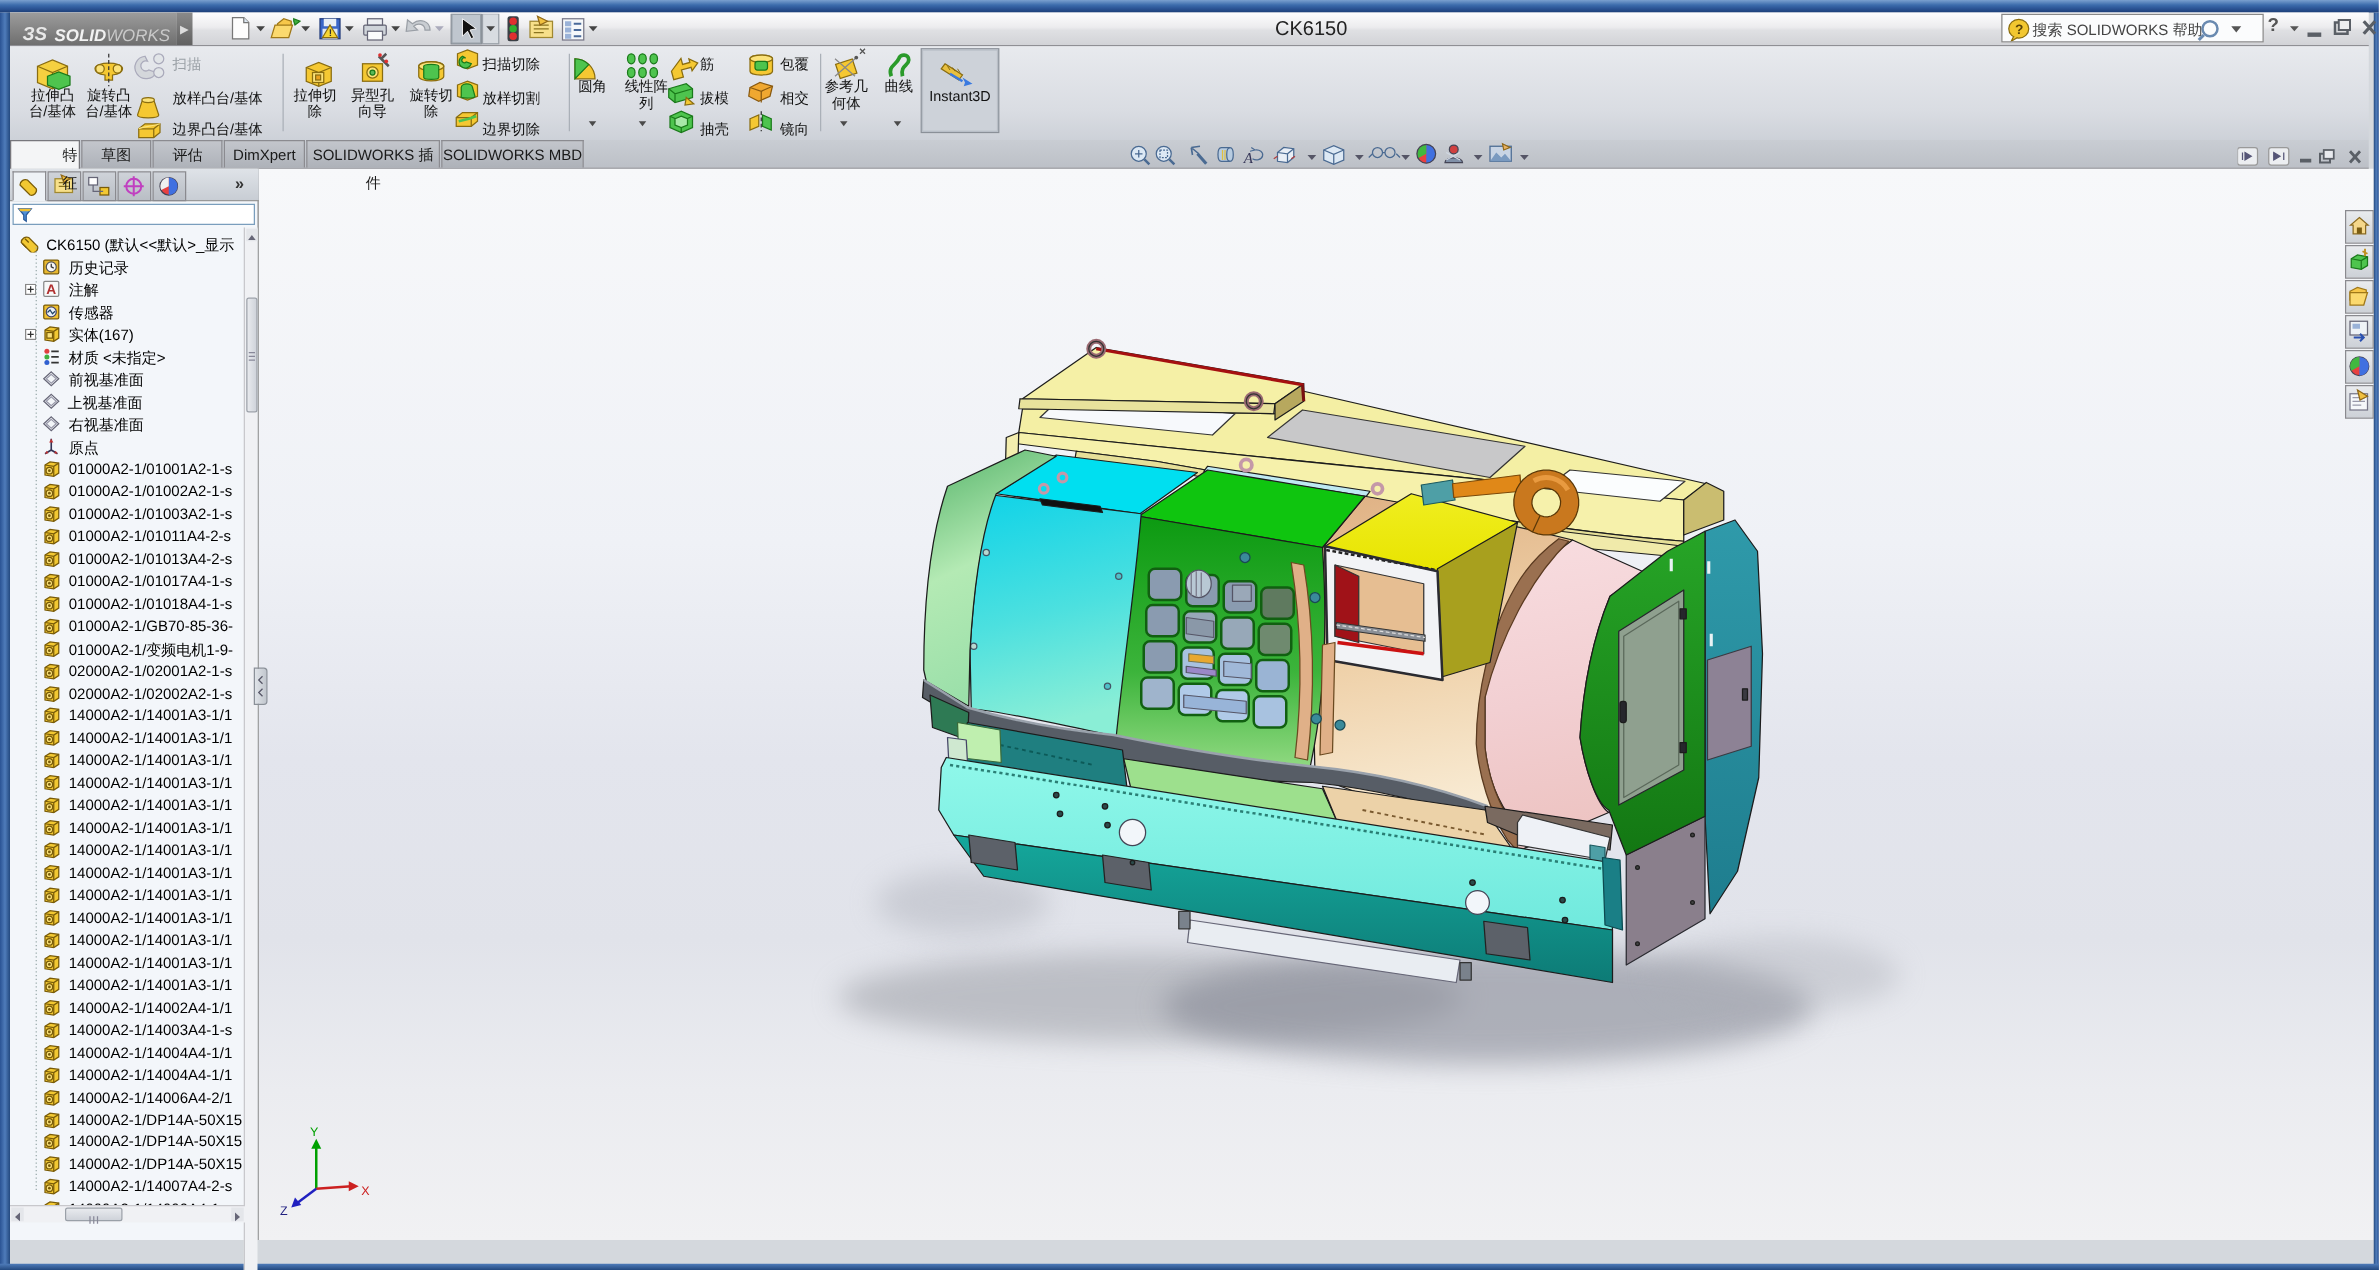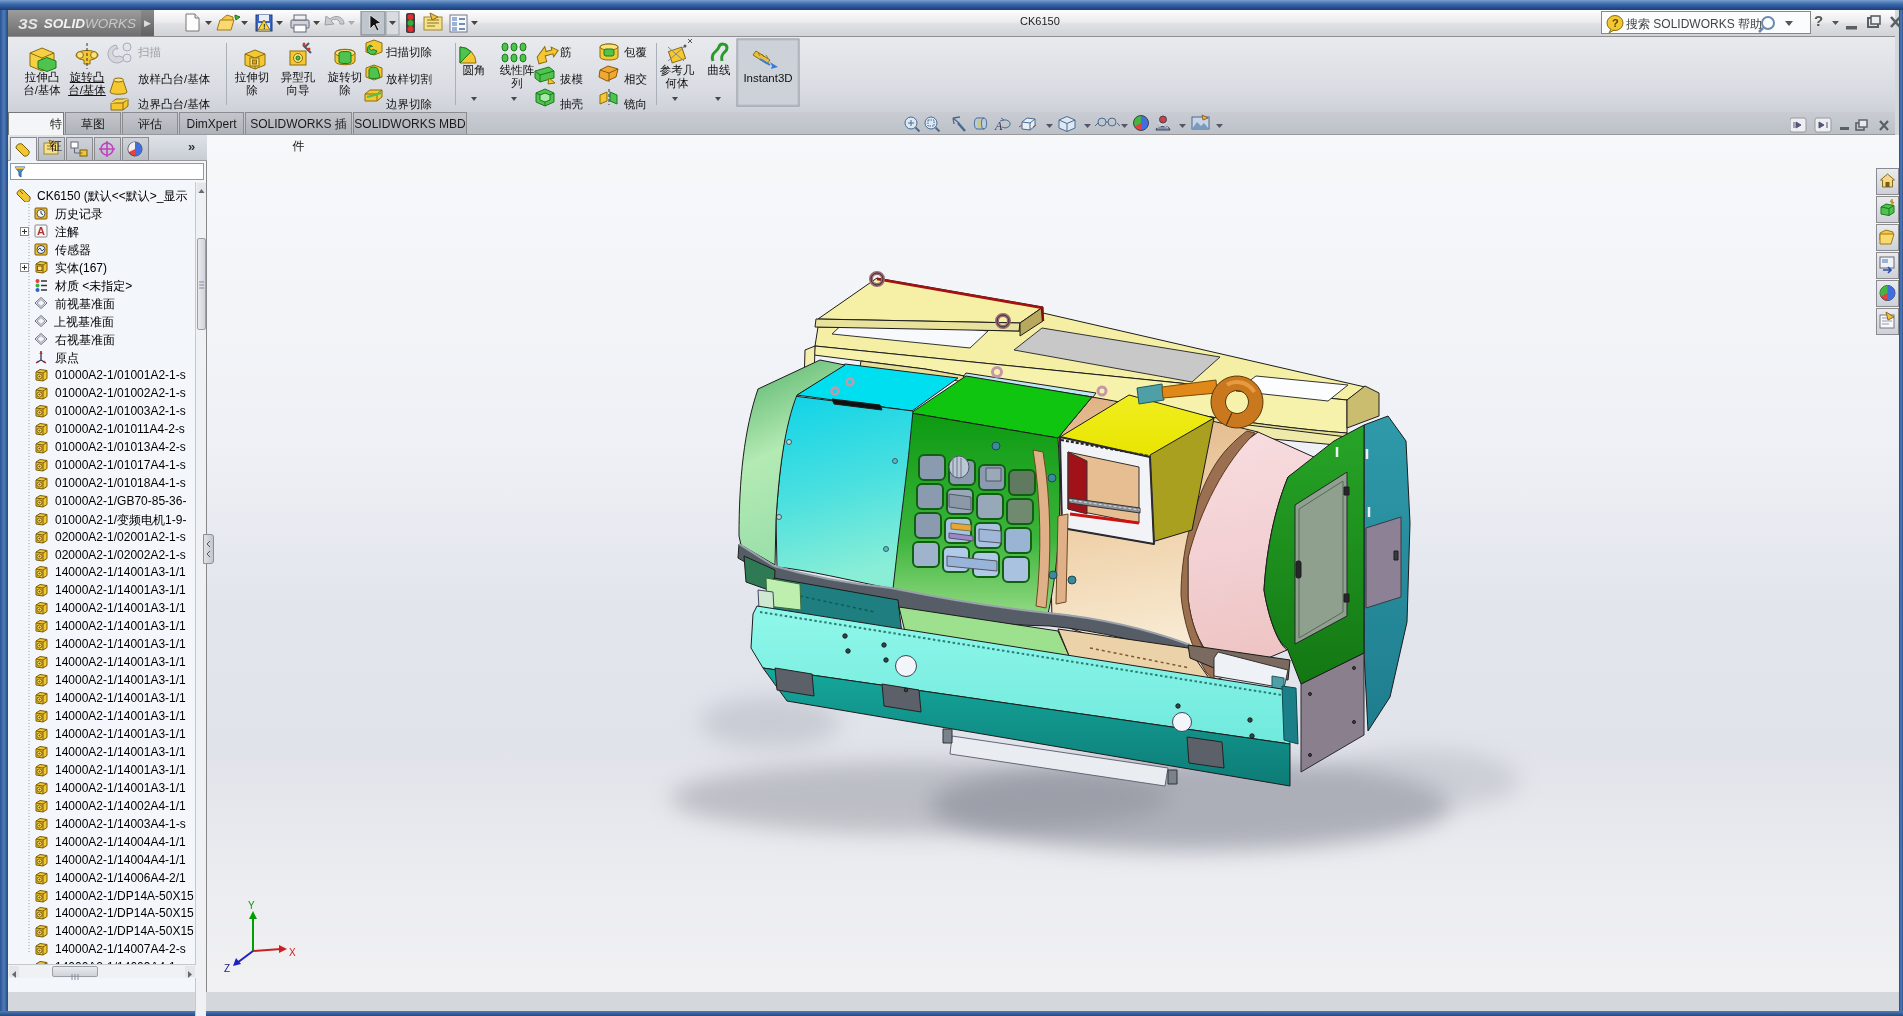--- a/index.html
+++ b/index.html
@@ -5,23 +5,23 @@
 *{margin:0;padding:0;box-sizing:border-box;}
 html,body{width:1903px;height:1016px;overflow:hidden;font-family:"Liberation Sans",sans-serif;}
 #win{position:absolute;left:0;top:0;width:1903px;height:1016px;background:#d4d8dd;}
 
 #frame-top{position:absolute;left:0;top:0;width:1903px;height:10px;background:linear-gradient(#7aa0cf,#3c6cac 40%,#2a5394 70%,#1d3f77);}
 #frame-left{position:absolute;left:0;top:10px;width:8px;height:1006px;background:linear-gradient(90deg,#2a5394,#4f7cba 50%,#23497f);}
 #frame-right{position:absolute;right:0;top:10px;width:4px;height:1006px;background:linear-gradient(90deg,#23497f,#4f7cba 50%,#2a5394);}
 #frame-bottom{position:absolute;left:0;bottom:0;width:1903px;height:5px;background:linear-gradient(#4f7cba,#23497f);}
 
 #titlebar{position:absolute;left:8px;top:10px;width:1887px;height:27px;background:linear-gradient(#fdfdfe,#ececee 45%,#dfe0e3 55%,#d2d3d7);border-bottom:1px solid #8f8f94;}
-#swlogo{position:absolute;left:0px;top:0px;width:133px;height:26px;background:linear-gradient(#9c9c9c,#6f6f6f);display:flex;align-items:center;padding-left:10px;}
+#swlogo{position:absolute;left:0px;top:0px;width:133px;height:26px;background:linear-gradient(#9c9c9c,#6f6f6f);display:flex;align-items:flex-end;padding-left:10px;}
 #swlogo .arr{position:absolute;left:133px;top:0;width:13px;height:26px;background:linear-gradient(#8a8a8a,#616161);color:#ddd;font-size:9px;line-height:26px;text-align:center;}
-#title-text{position:absolute;left:1012px;top:5px;width:180px;font-size:11px;color:#222;}
+#title-text{position:absolute;left:1012px;top:5px;width:180px;font-size:16px;color:#222;}
 
 #ribbon{position:absolute;left:8px;top:37px;width:1887px;height:75px;background:linear-gradient(#e8eaee,#d9dce2 70%,#cdd1d8);}
 .rsep{position:absolute;top:6px;width:1px;height:62px;background:#aab0b8;}
 .rtxt{position:absolute;font-size:11.5px;color:#111;text-align:center;line-height:12.5px;white-space:nowrap;}
 .rtxtl{position:absolute;font-size:11.5px;color:#111;white-space:nowrap;line-height:13px;}
 .dis{color:#9aa0a6;}
 .caret{position:absolute;width:0;height:0;border-left:3.5px solid transparent;border-right:3.5px solid transparent;border-top:4px solid #4a4a4a;}
 
 #tabrow{position:absolute;left:8px;top:112px;width:1887px;height:23px;background:linear-gradient(#c9cdd3,#bcc0c7);border-bottom:1px solid #98989d;}
 .ctab{position:absolute;top:0px;height:22px;font-size:12px;text-align:center;line-height:22px;color:#1a1a1a;background:linear-gradient(#c3c6cc,#aeb2b9);border:1px solid #8b8b90;border-bottom:none;}
@@ -447,21 +447,21 @@
       <path d="M705,24 c-3,-8 4,-9 6,-14 c1,-4 8,-4 8,1 c0,5 -7,4 -5,13" fill="none" stroke="#2a9a2a" stroke-width="3"></path>
 
       <rect x="729" y="2" width="62" height="67" fill="#cdd2d9" stroke="#8a9098"></rect>
         <rect x="730" y="3" width="60" height="65" fill="none" stroke="#b8bec6"></rect>
       <path d="M748,14 l14,9 -3,4 -14,-9 z" fill="#e8c040" stroke="#8a6d10"></path>
         <path d="M750,16 l2,3 m2,-2 l2,3 m2,-2 l2,3" stroke="#8a6d10" stroke-width="0.8"></path>
       <path d="M762,25 l8,5 -7,2 1,-3 z" fill="#3a7ae0"></path>
         <path d="M752,22 l10,6" stroke="#3a7ae0" stroke-width="2"></path>
     </svg>
     <div class="rtxt" style="left:6px;top:34px;width:56px;">拉伸凸<br>台/基体</div>
-    <div class="rtxt" style="left:51px;top:34px;width:56px;text-decoration:underline;">旋转凸<br>台/基体</div>
+    <div class="rtxt" style="left:51px;top:34px;width:56px;">旋转凸<br>台/基体</div>
     <div class="rtxtl dis" style="left:130px;top:9px;">扫描</div>
     <div class="rtxtl" style="left:130px;top:36px;">放样凸台/基体</div>
     <div class="rtxtl" style="left:130px;top:61px;">边界凸台/基体</div>
     <div class="rsep" style="left:218px;"></div>
     <div class="rtxt" style="left:216px;top:34px;width:56px;">拉伸切<br>除</div>
     <div class="rtxt" style="left:262px;top:34px;width:56px;">异型孔<br>向导</div>
     <div class="rtxt" style="left:309px;top:34px;width:56px;">旋转切<br>除</div>
     <div class="rtxtl" style="left:378px;top:9px;">扫描切除</div>
     <div class="rtxtl" style="left:378px;top:36px;">放样切割</div>
     <div class="rtxtl" style="left:378px;top:61px;">边界切除</div>

